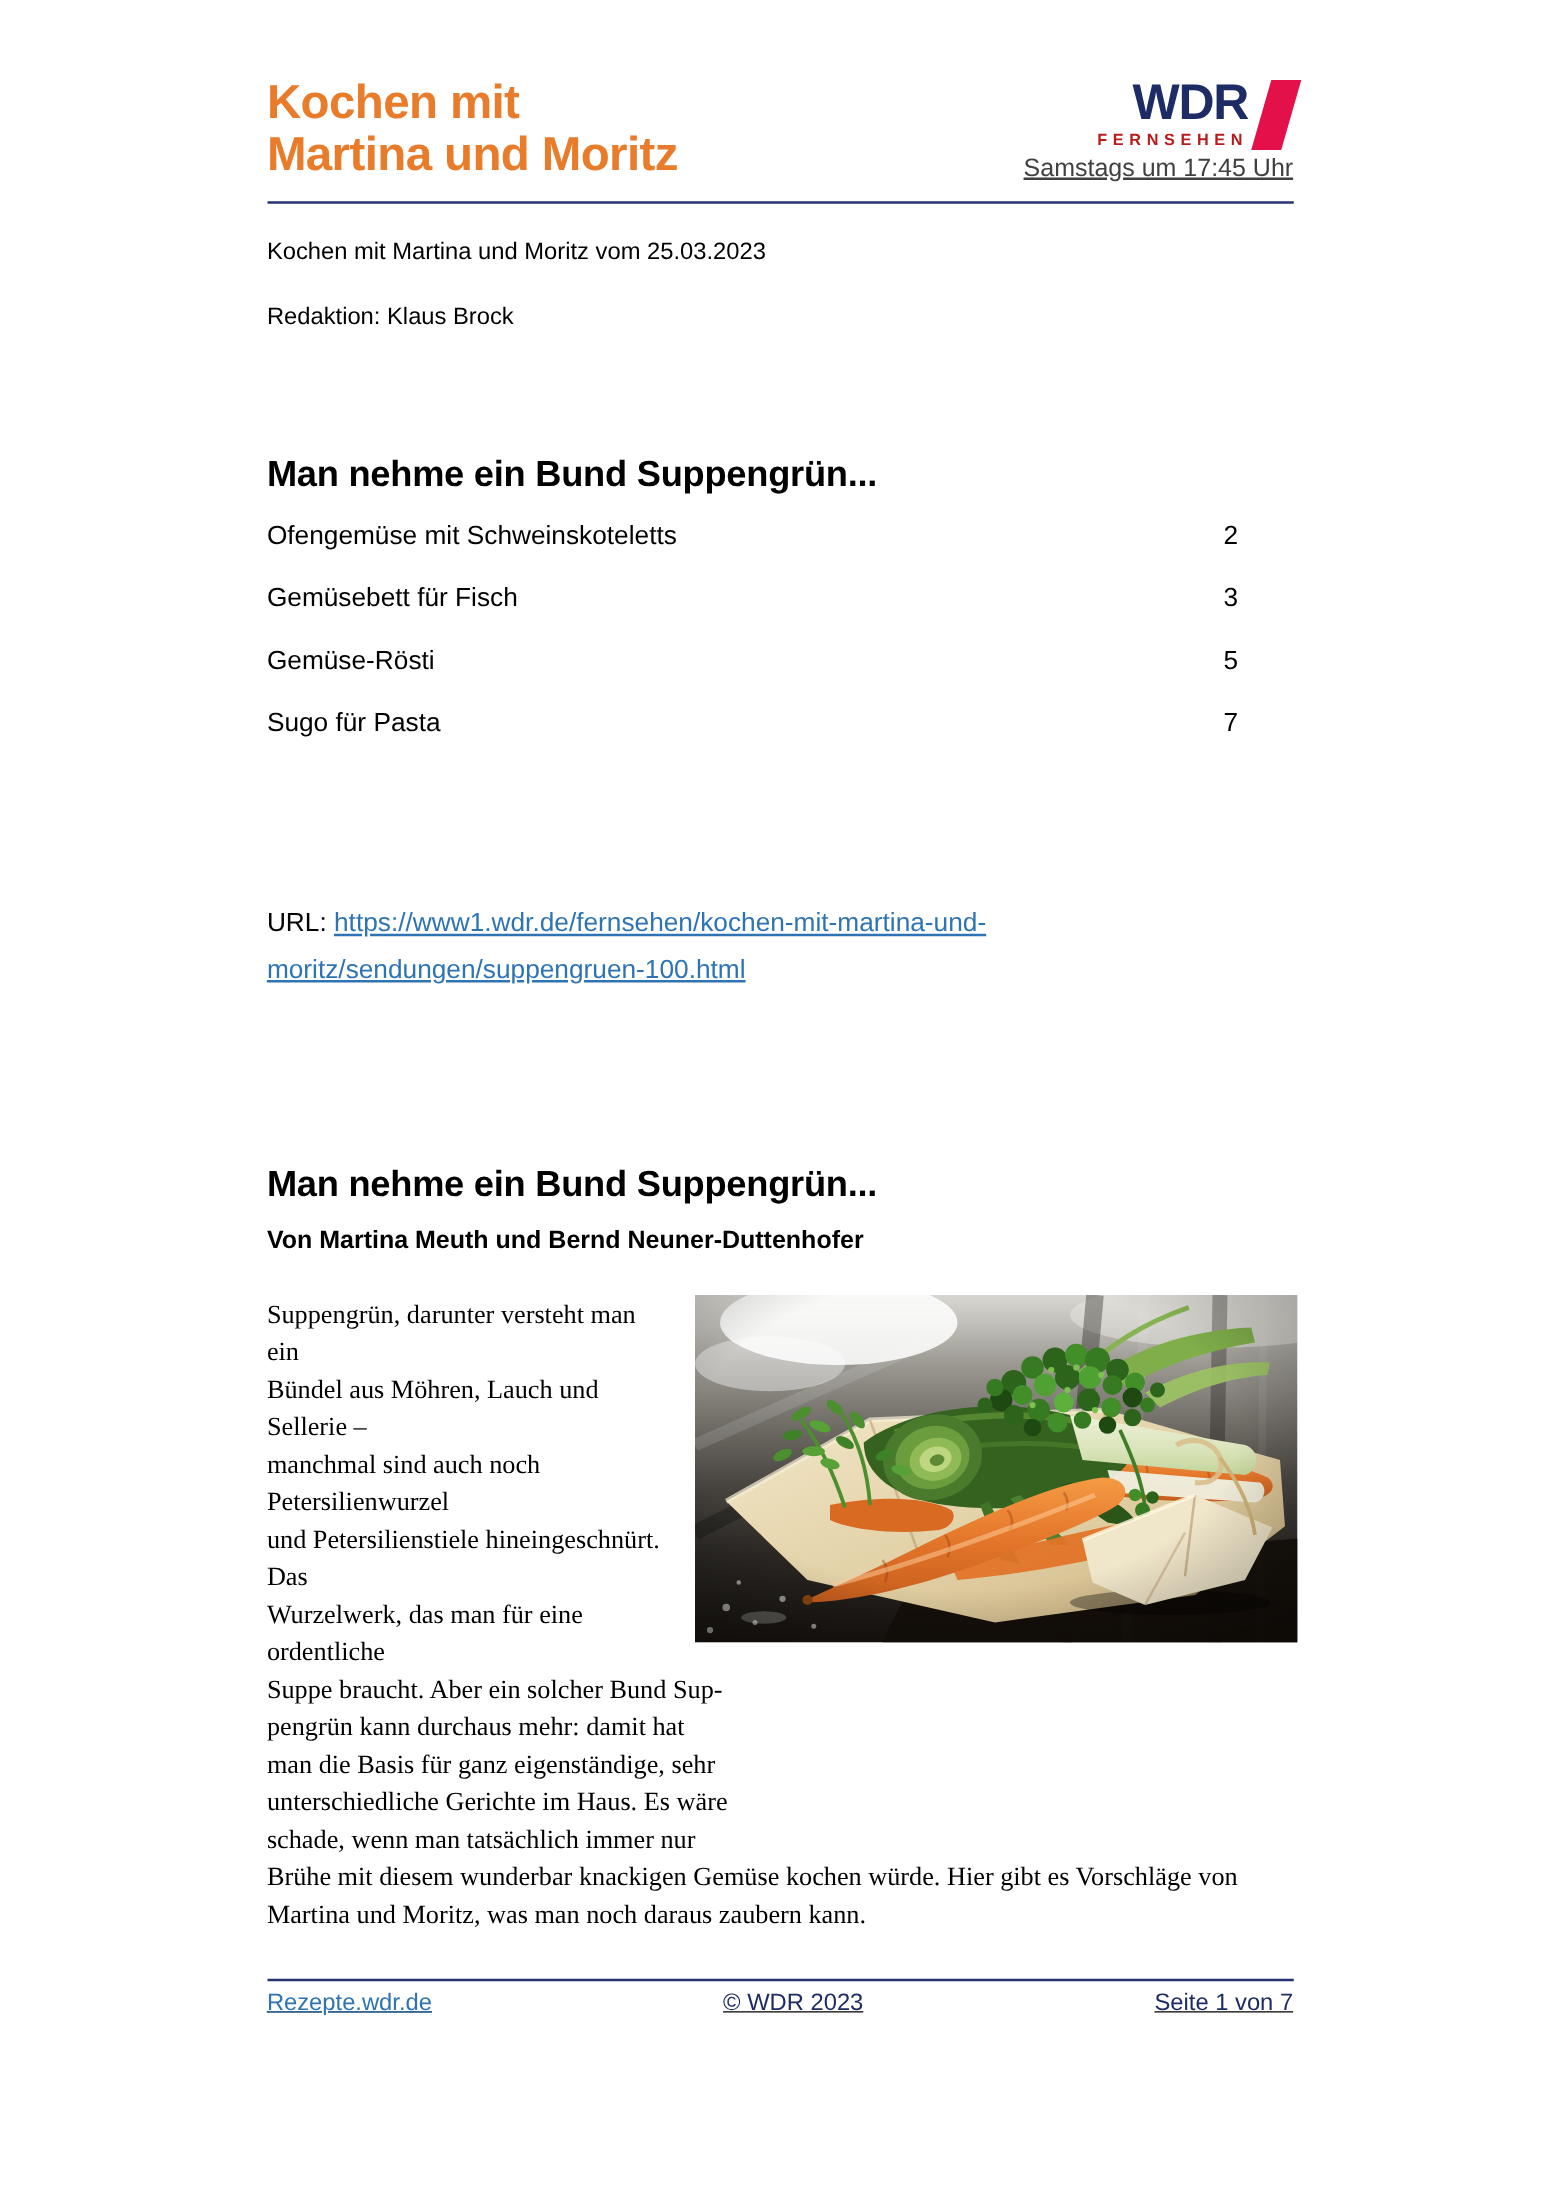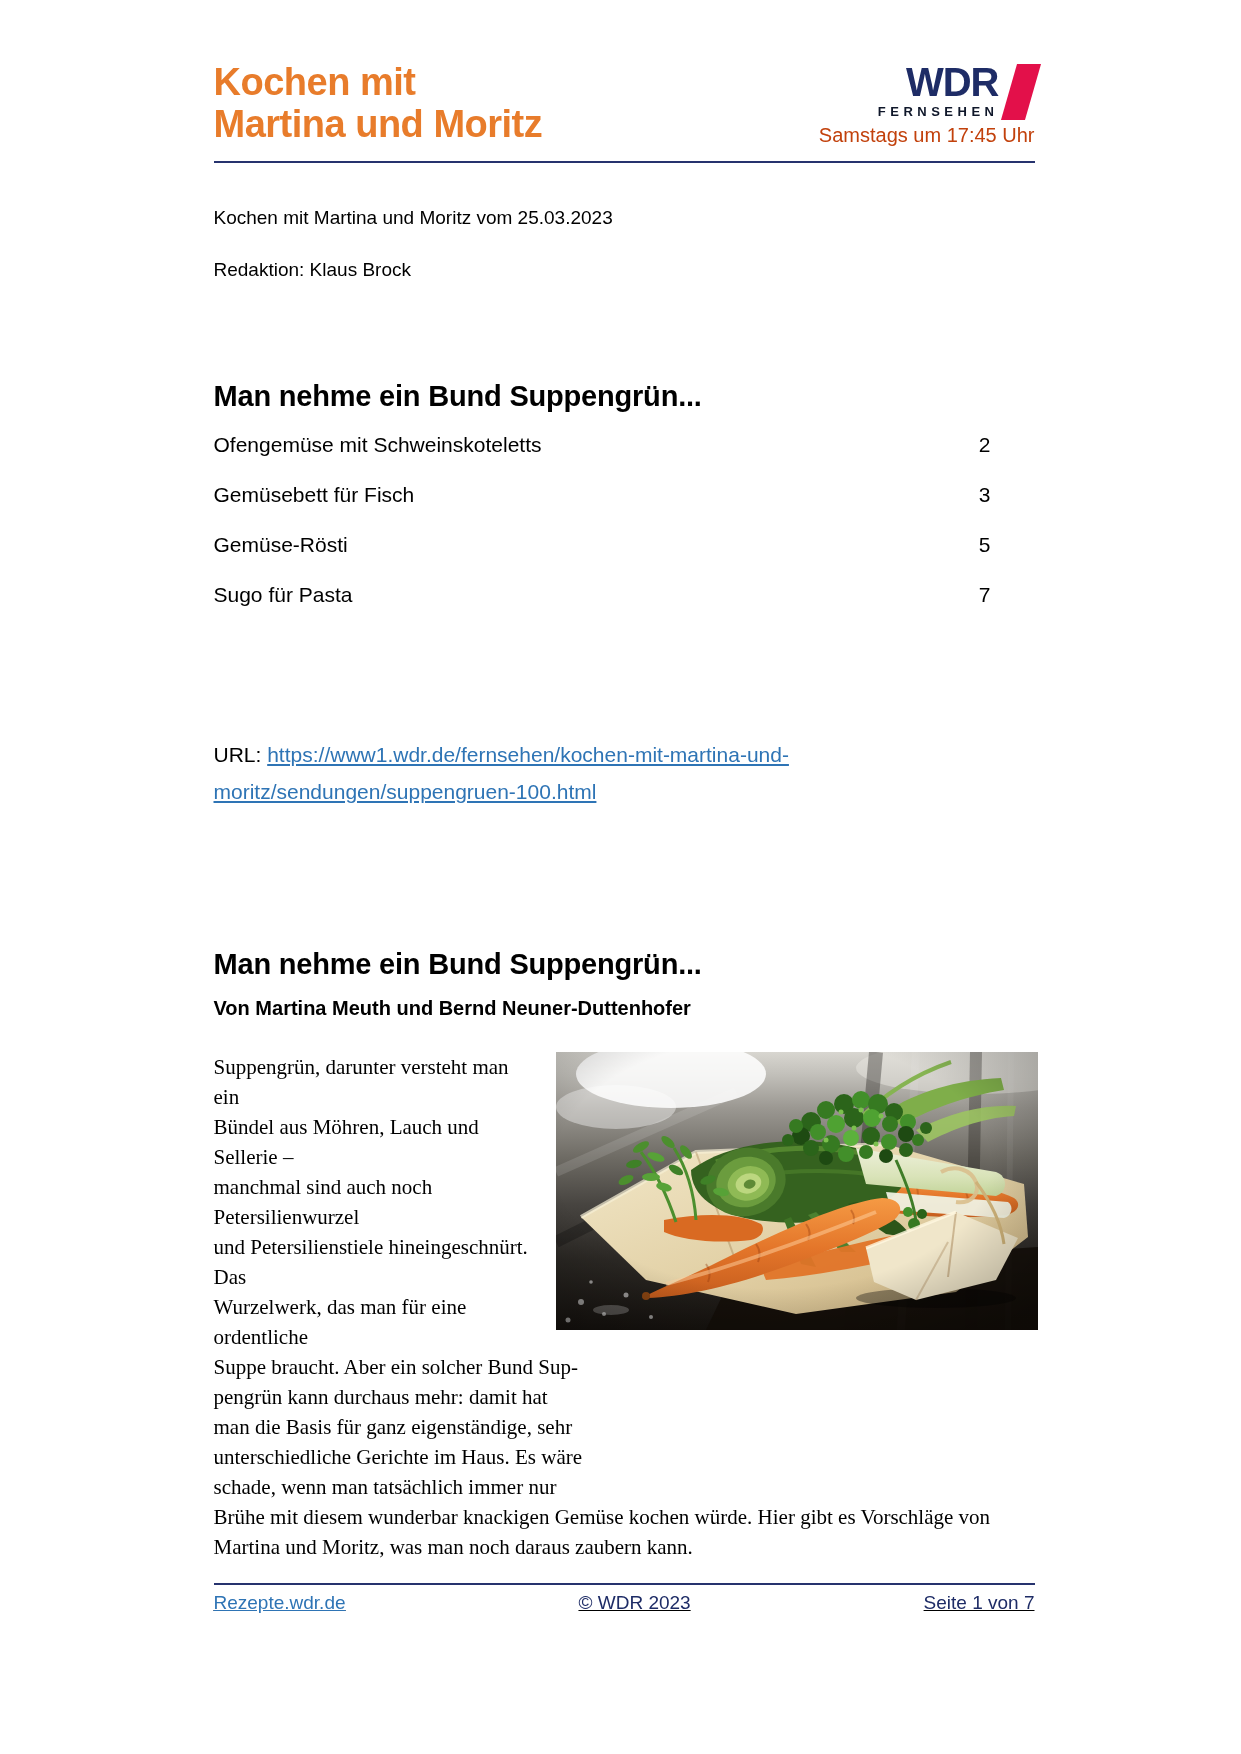--- a/index.html
+++ b/index.html
@@ -14,27 +14,27 @@
     box-sizing:border-box;
     padding:62px 141px 0 148px;
   }
   
   .header{display:flex;justify-content:space-between;align-items:flex-start;}
   .show-title{color:#E87C2B;font-size:38px;font-weight:bold;line-height:1.1;letter-spacing:-0.5px;}
   .logo-block{display:flex;flex-direction:column;align-items:flex-end;padding-top:2px;}
   .logo-row{display:flex;align-items:center;}
   .logo-text{display:flex;flex-direction:column;align-items:flex-end;}
   .wdr{color:#1E2C66;font-size:40px;font-weight:800;line-height:0.85;letter-spacing:-1px;}
-  .fernsehen{color:#0f172a;font-size:13px;font-weight:bold;letter-spacing:4.5px;margin-top:5px;}
+  .fernsehen{color:#b91c1c;font-size:13px;font-weight:bold;letter-spacing:4.5px;margin-top:5px;}
   .red-slash{width:24px;height:56px;background:#E3104A;transform:skewX(-16deg);margin-left:10px;margin-right:2px;}
-  .broadcast{color:#c2410c;font-size:20px;margin-top:4px;}
+  .broadcast{color:#404040;font-size:20px;margin-top:4px;text-decoration:underline;}
   .rule{border:none;border-top:2px solid #26336e;margin:14px 0 0 0;}
   
   .meta-line{font-size:19px;line-height:22px;margin:0;}
-  .meta-episode{margin-top:44px;}
+  .meta-episode{margin-top:28px;}
   .meta-editor{margin-top:30px;}
   
   .toc-title{font-size:29px;font-weight:bold;margin:99px 0 0 0;line-height:33px;letter-spacing:-0.2px;}
   .toc-list{margin-top:20px;}
   .toc-row{display:flex;justify-content:space-between;align-items:baseline;font-size:21px;line-height:23px;margin-top:27px;}
   .toc-row:first-child{margin-top:0;}
   .toc-page{padding-right:44px;}
   
   .url-line{font-size:21px;line-height:37px;margin:130px 0 0 0;}
   .url-prefix{white-space:pre;}

